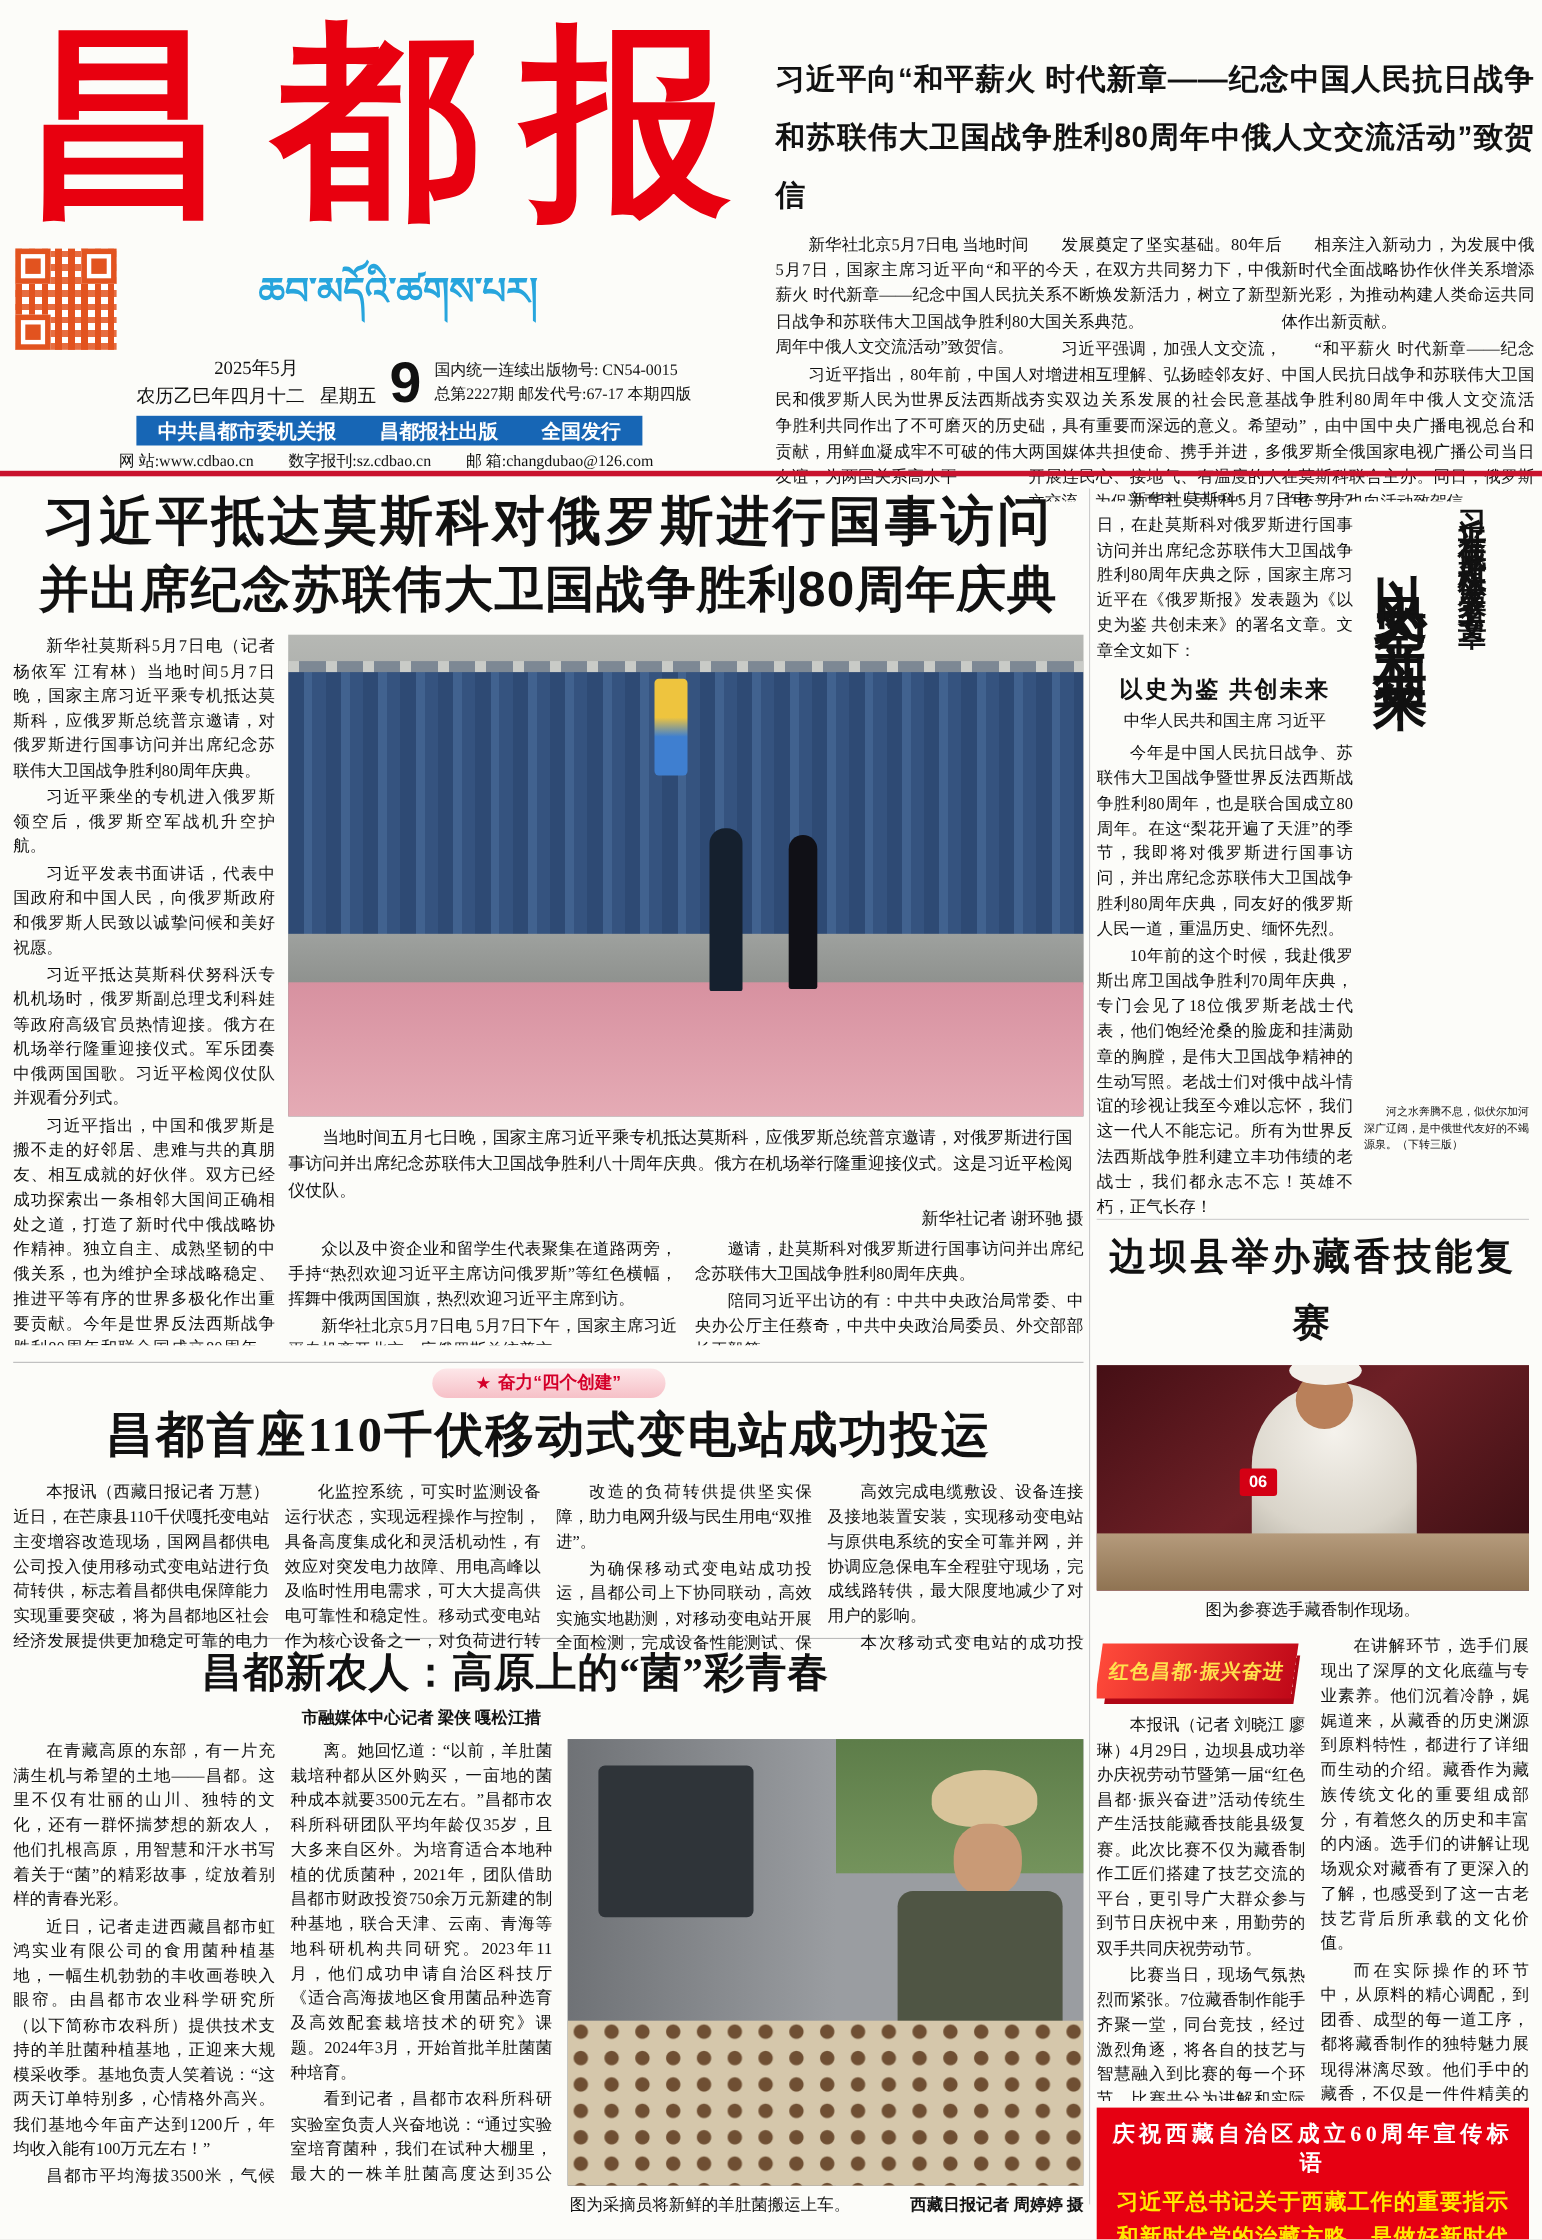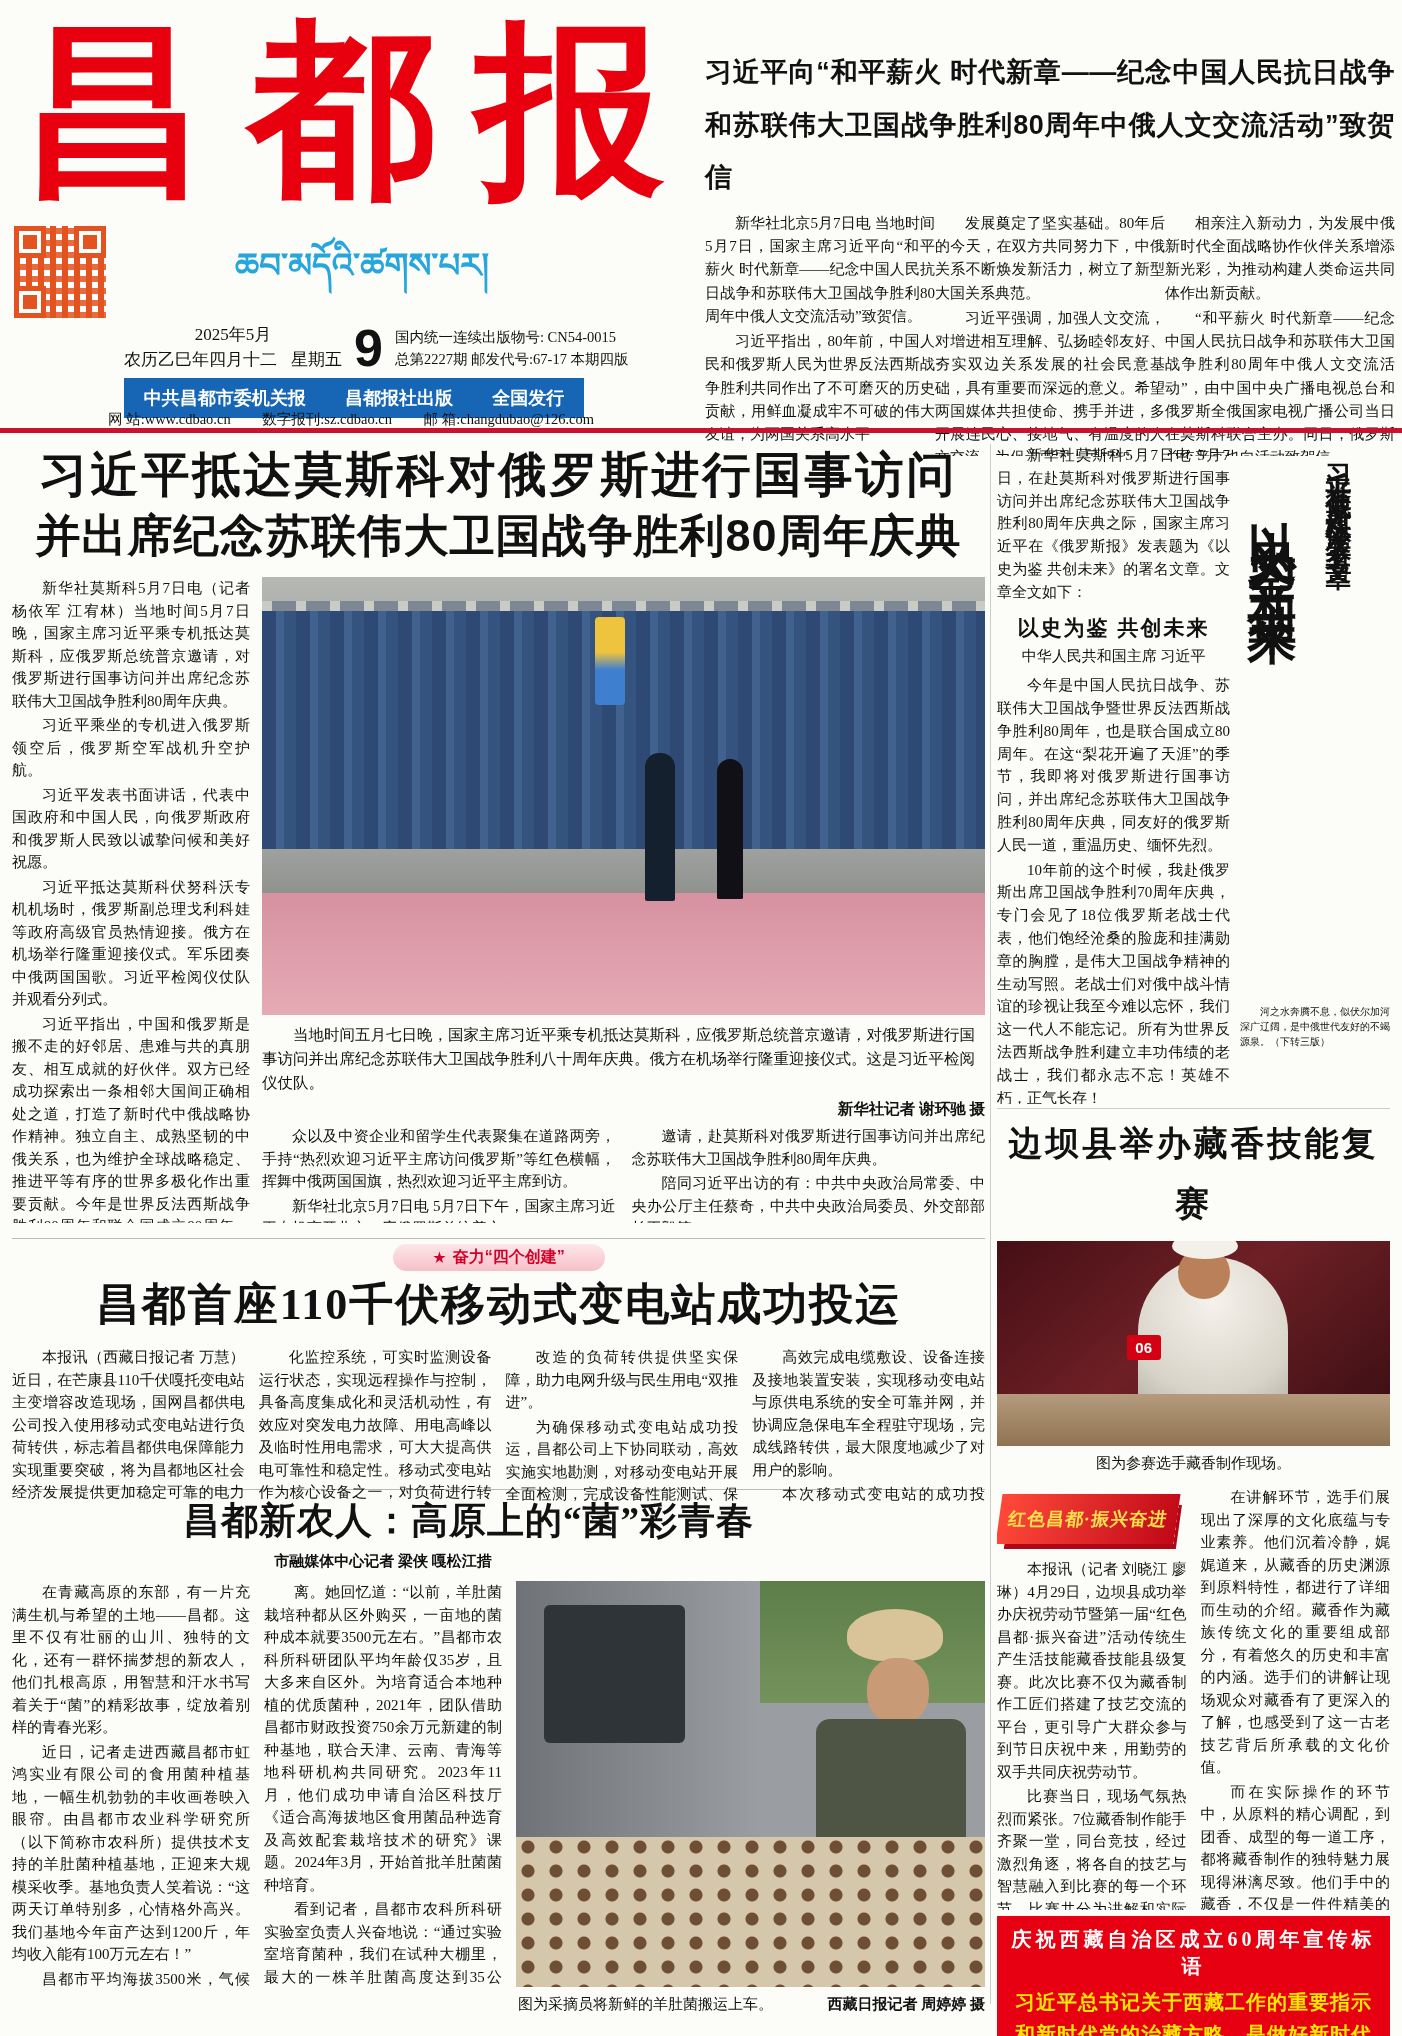--- a/index.html
+++ b/index.html
@@ -17,21 +17,21 @@
       repeating-linear-gradient(0deg,rgba(226,83,31,.85) 0 6px,transparent 6px 12px),
       repeating-linear-gradient(90deg,#e2531f 0 6px,#fff 6px 12px);}
   .qr .f{position:absolute;width:22px;height:22px;border:5px solid #e2531f;background:#fff;}
   .qr .f::after{content:"";position:absolute;inset:4px;background:#e2531f;}
   .f.tl{left:0;top:0}.f.tr{right:0;top:0}.f.bl{left:0;bottom:0}
   .pubinfo{position:absolute;left:112px;top:314px;width:460px;display:flex;align-items:center;gap:12px;}
   .pub-left{text-align:center;font-size:17px;line-height:1.45;white-space:nowrap;}
   .pub-left .wk{margin-left:14px;}
   .day-num{font-size:52px;font-weight:900;line-height:1;font-family:"Liberation Sans","DejaVu Sans",sans-serif;}
   .pub-right{font-size:14.5px;line-height:1.55;white-space:nowrap;}
-  .bluebar{position:absolute;left:112px;top:370px;width:460px;height:40px;background:#1766b5;color:#fff;
+  .bluebar{position:absolute;left:112px;top:370px;width:460px;height:27px;background:#1766b5;color:#fff;
            display:flex;justify-content:space-around;align-items:center;font-weight:bold;font-size:18px;
            font-family:"Liberation Sans","DejaVu Sans",sans-serif;}
   .contacts{position:absolute;left:96px;top:402px;width:486px;display:flex;justify-content:space-between;
             font-size:14.5px;white-space:nowrap;}
   
   .top-story{position:absolute;left:705px;top:46px;width:690px;height:380px;}
   .top-head{margin:0;font-family:"Liberation Sans","DejaVu Sans",sans-serif;font-size:27px;font-weight:900;
             line-height:1.95;text-align:justify;letter-spacing:.5px;}
   .cols3{display:flex;margin-top:8px;height:244px;overflow:hidden;}
   .cols3 .col{flex:1;font-size:15px;line-height:1.55;text-align:justify;overflow:hidden;}
@@ -49,21 +49,21 @@
     background:repeating-linear-gradient(90deg,#2e4a74 0 14px,#41628f 14px 22px,#35537f 22px 34px);}
   .caps-row{position:absolute;left:0;top:24px;width:100%;height:16px;
     background:repeating-linear-gradient(90deg,#c9cbc7 0 10px,#7d8894 10px 34px);}
   .tarmac{position:absolute;left:0;top:272px;width:100%;height:46px;background:linear-gradient(#9ea19e,#8e918e);}
   .carpet{position:absolute;left:0;bottom:0;width:100%;height:122px;background:linear-gradient(#d791a0,#e5abb5);}
   .flag{position:absolute;left:46%;top:40px;width:30px;height:88px;background:linear-gradient(#eec43e 40%,#3f7fd0 60%);border-radius:4px;}
   .fig{position:absolute;width:30px;height:148px;border-radius:14px 14px 2px 2px;}
   .fig.a{left:53%;top:176px;background:#15202e;}
   .fig.b{left:63%;top:182px;background:#101016;height:140px;width:26px;}
   .caption{margin-top:8px;font-size:15.5px;line-height:1.55;}
-  .cap-credit{display:block;text-align:right;font-weight:bold;margin-top:2px;}
+  .cap-credit{display:block;text-align:right;font-weight:normal;margin-top:2px;}
   .subcols{display:flex;gap:16px;margin-top:4px;flex:1;overflow:hidden;}
   .scol{flex:1;font-size:15px;line-height:1.5;text-align:justify;overflow:hidden;}
   
   .signed{position:absolute;left:997px;top:444px;width:393px;height:660px;display:flex;gap:10px;}
   .signedA{width:233px;flex:none;font-size:15px;line-height:1.52;text-align:justify;overflow:hidden;}
   .signedA h3{margin:8px 0 2px;text-align:center;font-size:21px;font-weight:900;
               font-family:"Liberation Sans","DejaVu Sans",sans-serif;letter-spacing:2px;}
   .author{text-align:center;font-size:15px;margin-bottom:6px;}
   .signedB{flex:1;overflow:hidden;}
   .vhead{writing-mode:vertical-rl;height:552px;}

